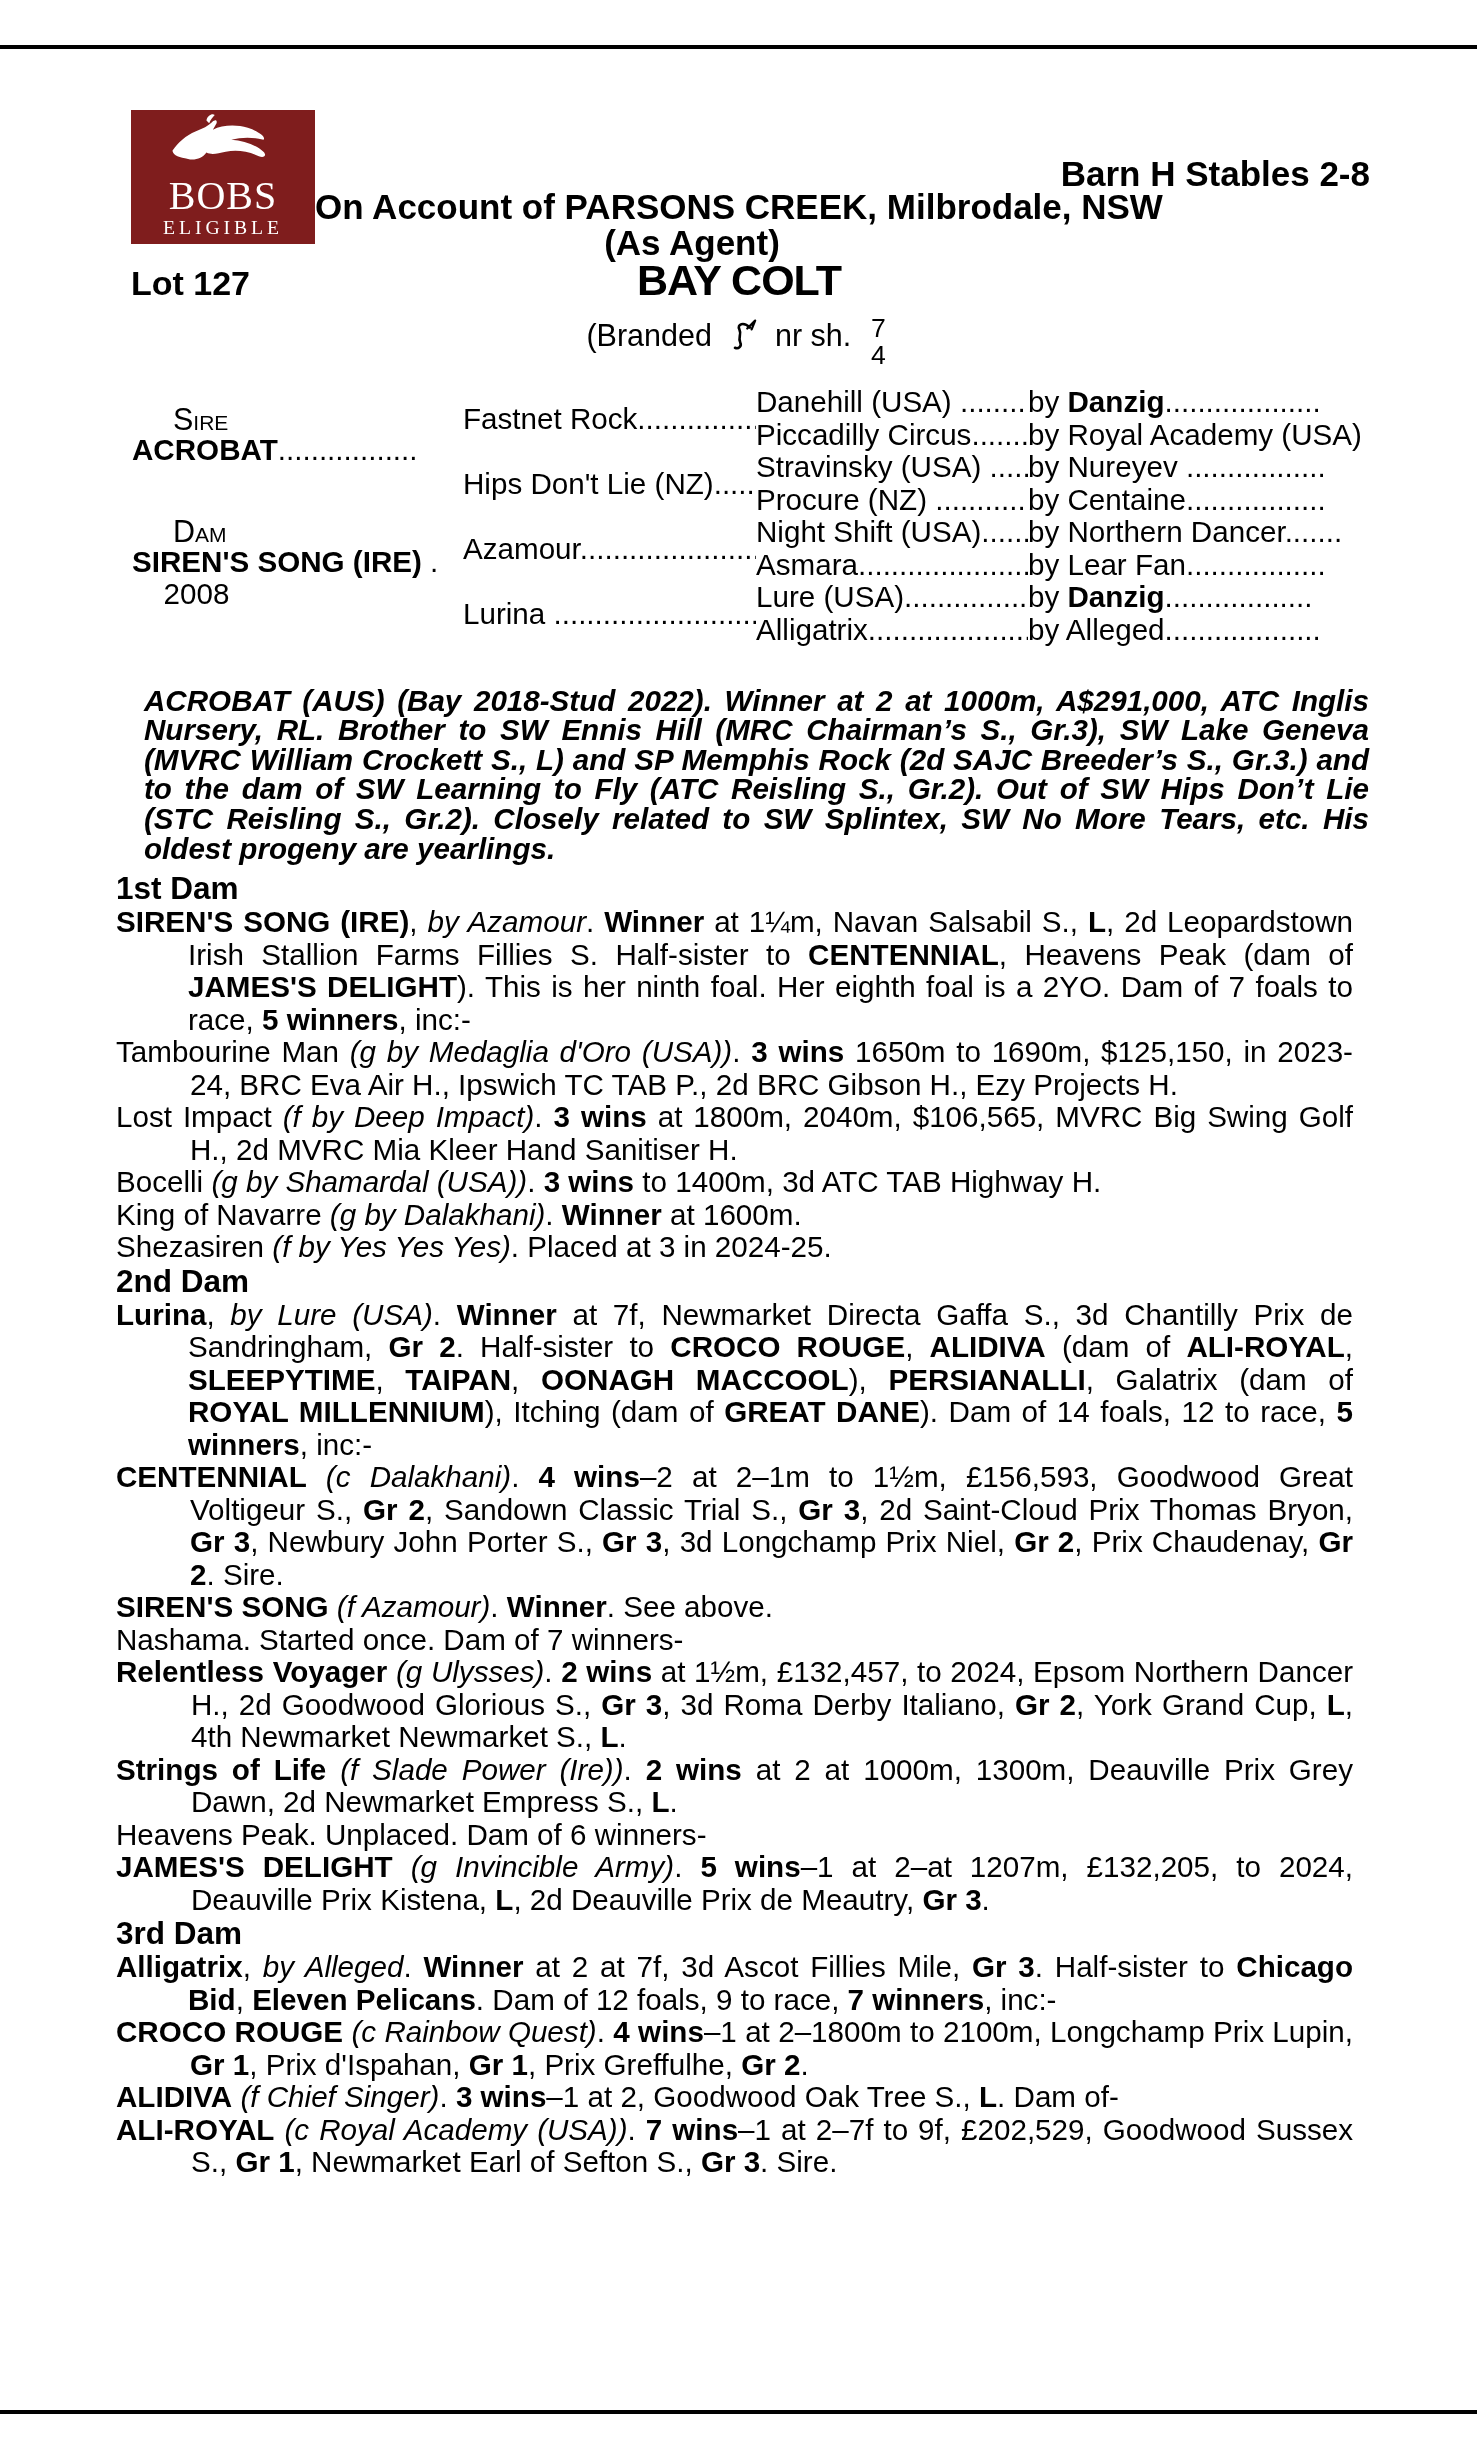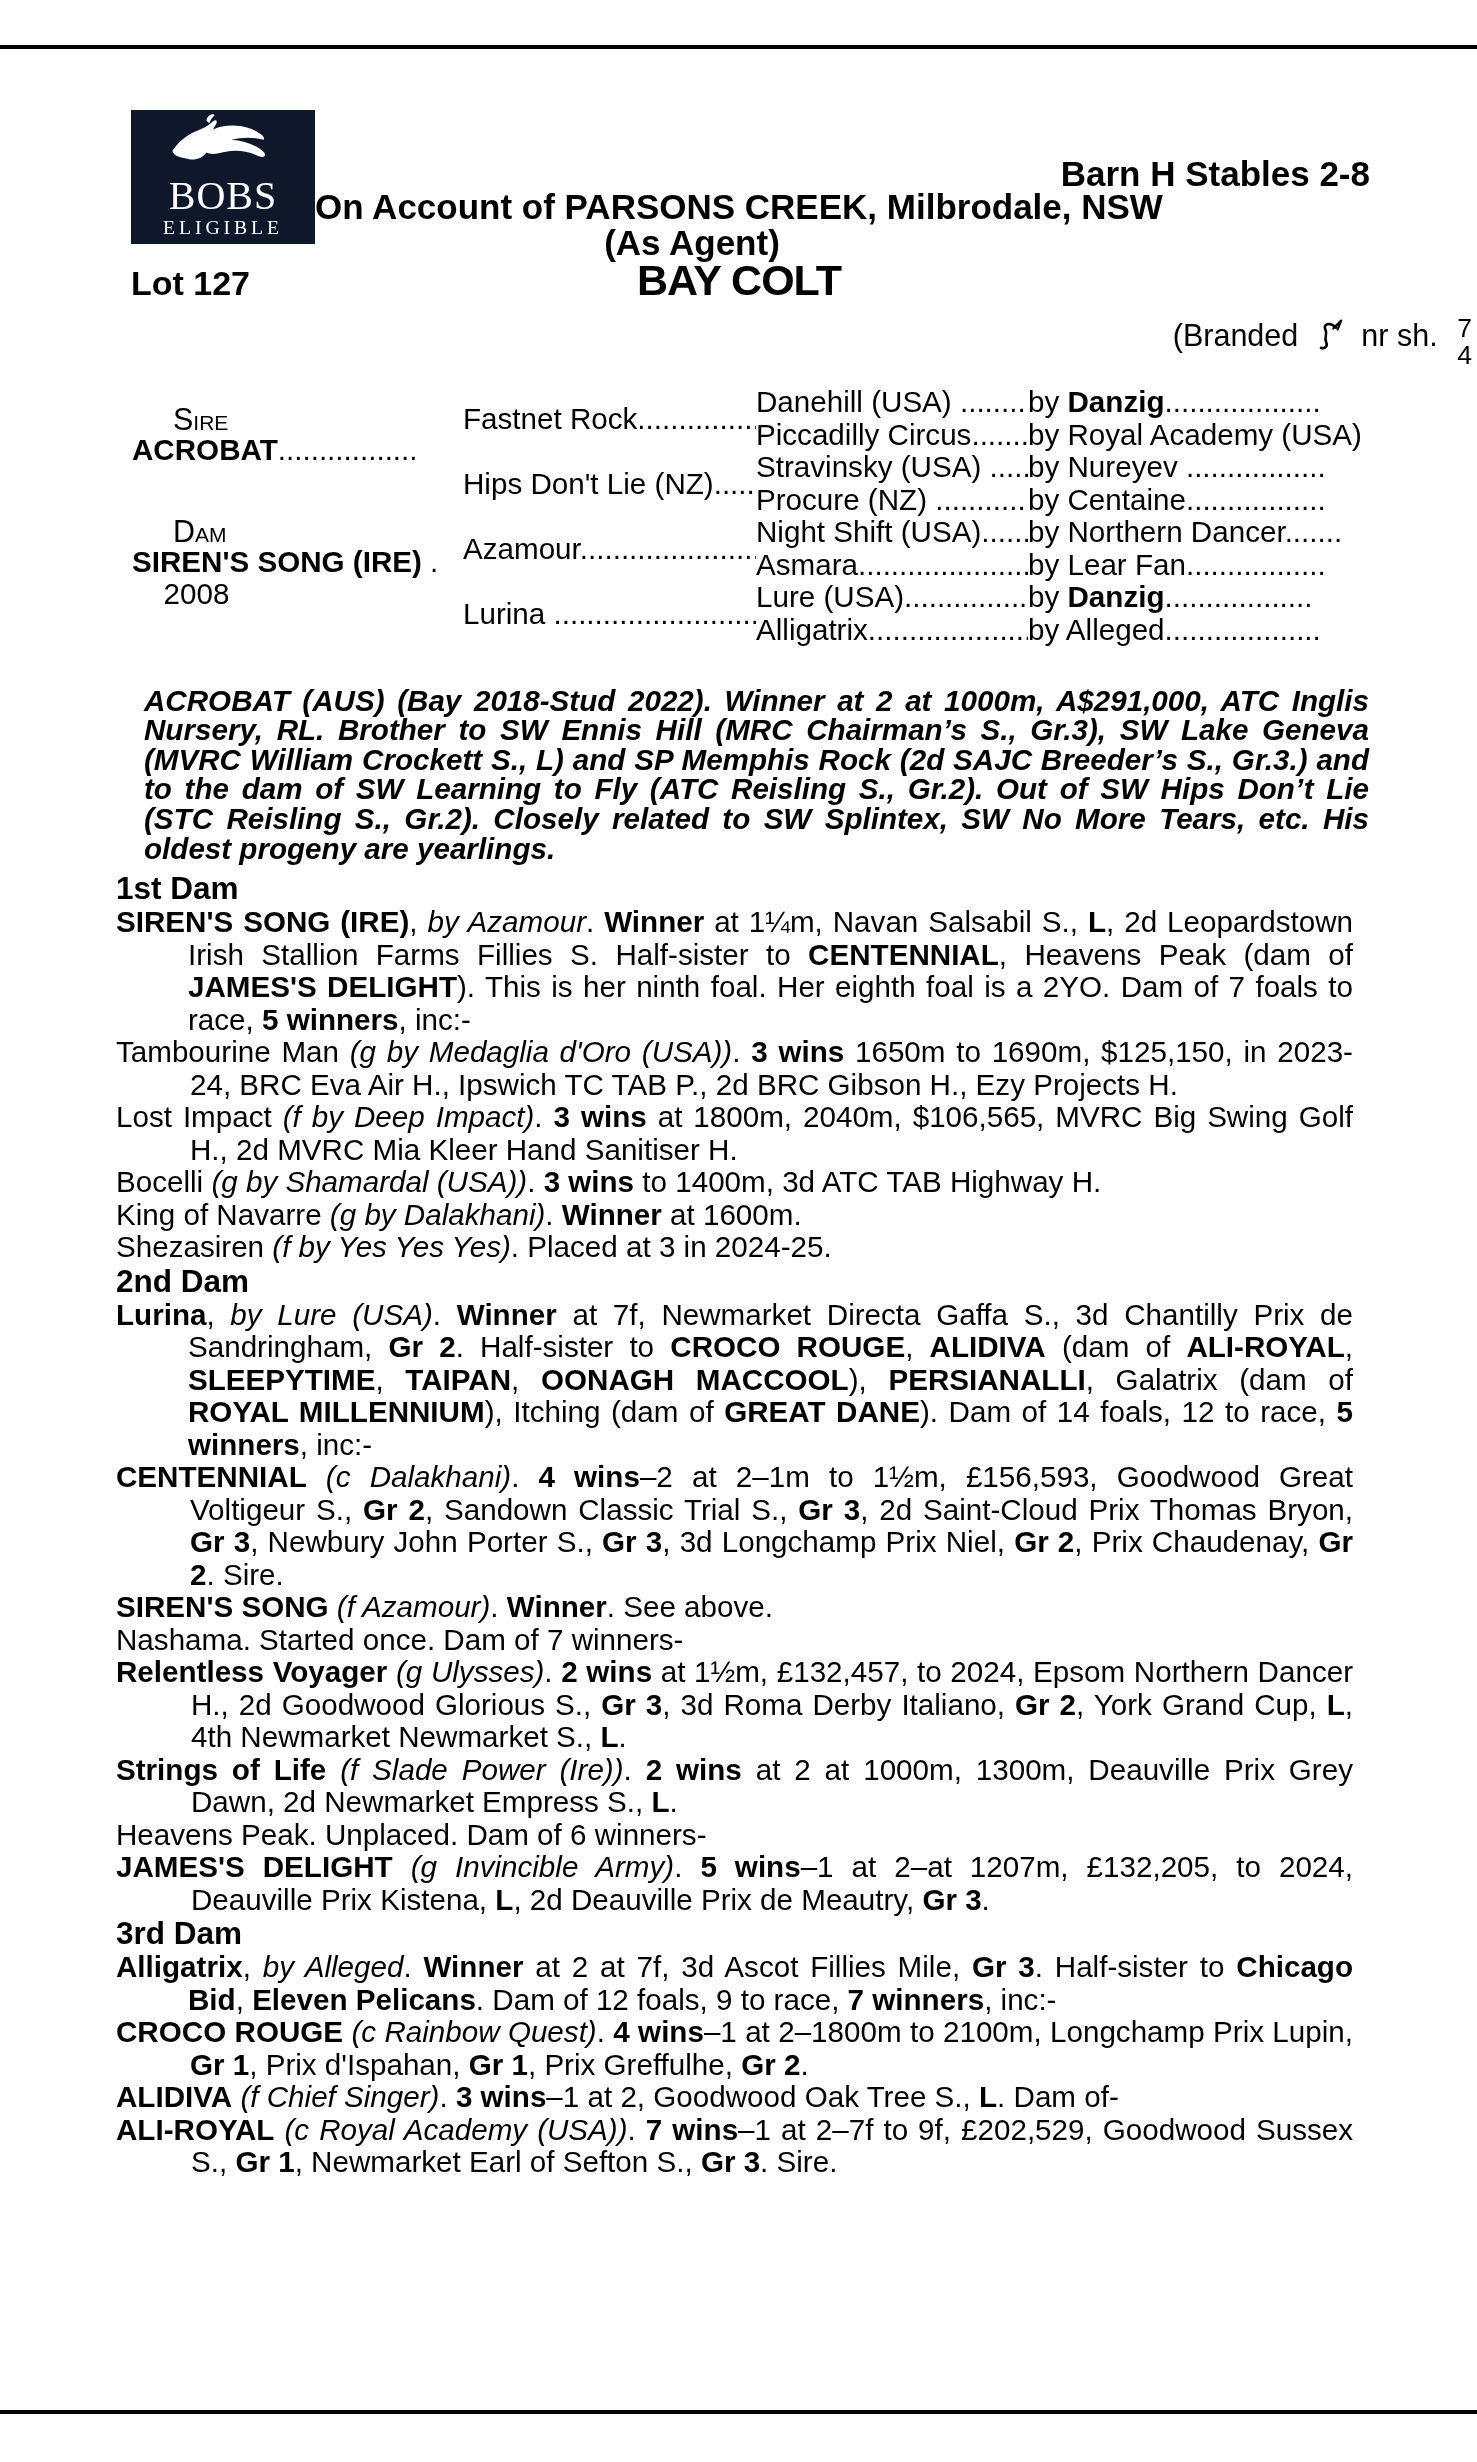--- a/index.html
+++ b/index.html
@@ -9,40 +9,40 @@
     font-family:"Liberation Sans","DejaVu Sans",sans-serif;
     overflow:hidden;
   }
   .rule { position:absolute; left:0; width:1478px; height:3.9px; background:#000; }
   .rule-top { top:45px; }
   .rule-bottom { top:2410px; }
 
   
   .logo {
     position:absolute; left:131px; top:110px; width:184px; height:134px;
-    background:#0f172a; color:#fff; text-align:center; overflow:hidden;
+    background:#7f1d1d; color:#fff; text-align:center; overflow:hidden;
   }
   .logo-horse { margin-top:3.9px; height:57px; }
   .logo-bobs {
     font-family:"Liberation Serif","DejaVu Serif",serif;
     font-size:40px; line-height:41px; letter-spacing:1px; font-weight:500;
   }
   .logo-eligible {
     font-family:"Liberation Serif","DejaVu Serif",serif;
     font-size:19.7px; line-height:23.6px; letter-spacing:3.9px;
   }
   .barn   { position:absolute; top:154px; right:108px; font-weight:bold; font-size:35px; }
   .account{ position:absolute; top:187px; left:0; width:1478px; text-align:center; font-weight:bold; font-size:35px; }
   .agent  { position:absolute; top:223px; left:0; width:1384px; text-align:center; font-weight:bold; font-size:35px; }
   .lot    { position:absolute; top:264px; left:131px; font-weight:bold; font-size:34px; }
   .title  { position:absolute; top:256px; left:0; width:1478px; text-align:center; font-weight:bold; font-size:43px; letter-spacing:-1px; }
 
   .branded {
     position:absolute; top:309px; left:0; width:1478px;
-    display:flex; justify-content:flex-end; align-items:center; gap:13.8px;
+    display:flex; justify-content:center; align-items:center; gap:13.8px;
     font-size:30.5px;
   }
   .brand-mark { display:inline-block; margin:0 2px; }
   .frac { display:inline-flex; flex-direction:column; align-items:center;
           font-size:26.6px; line-height:26.6px; margin:0 5.9px; transform:translateY(5.9px); }
 
   
   .pedigree {
     position:absolute; left:132px; top:386px; width:1237px;
     display:grid; grid-template-columns:331px 293px 272px 342px;

